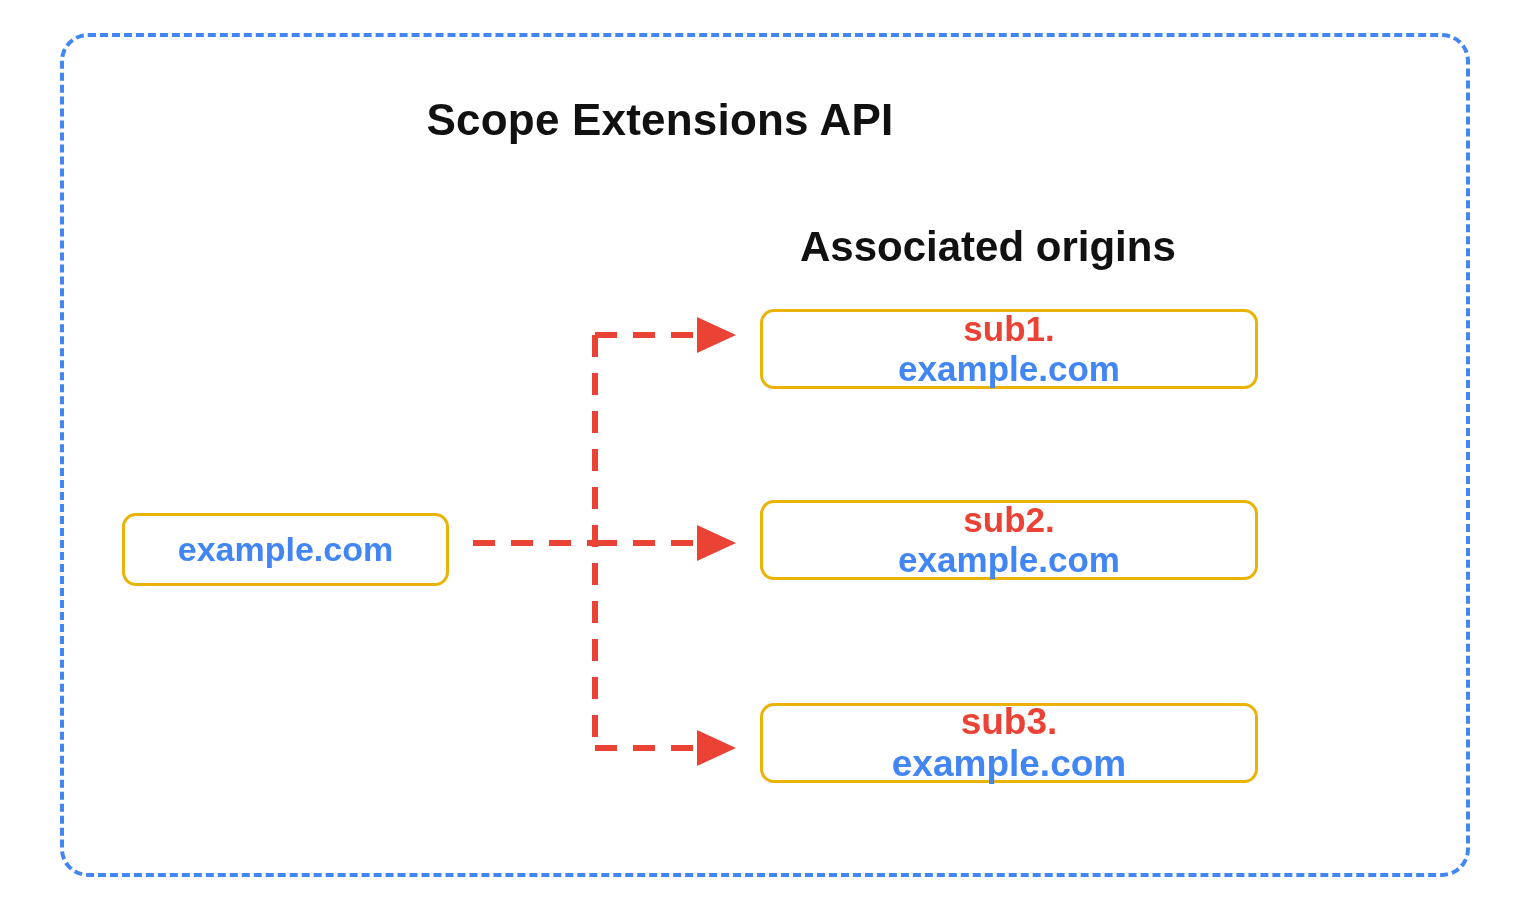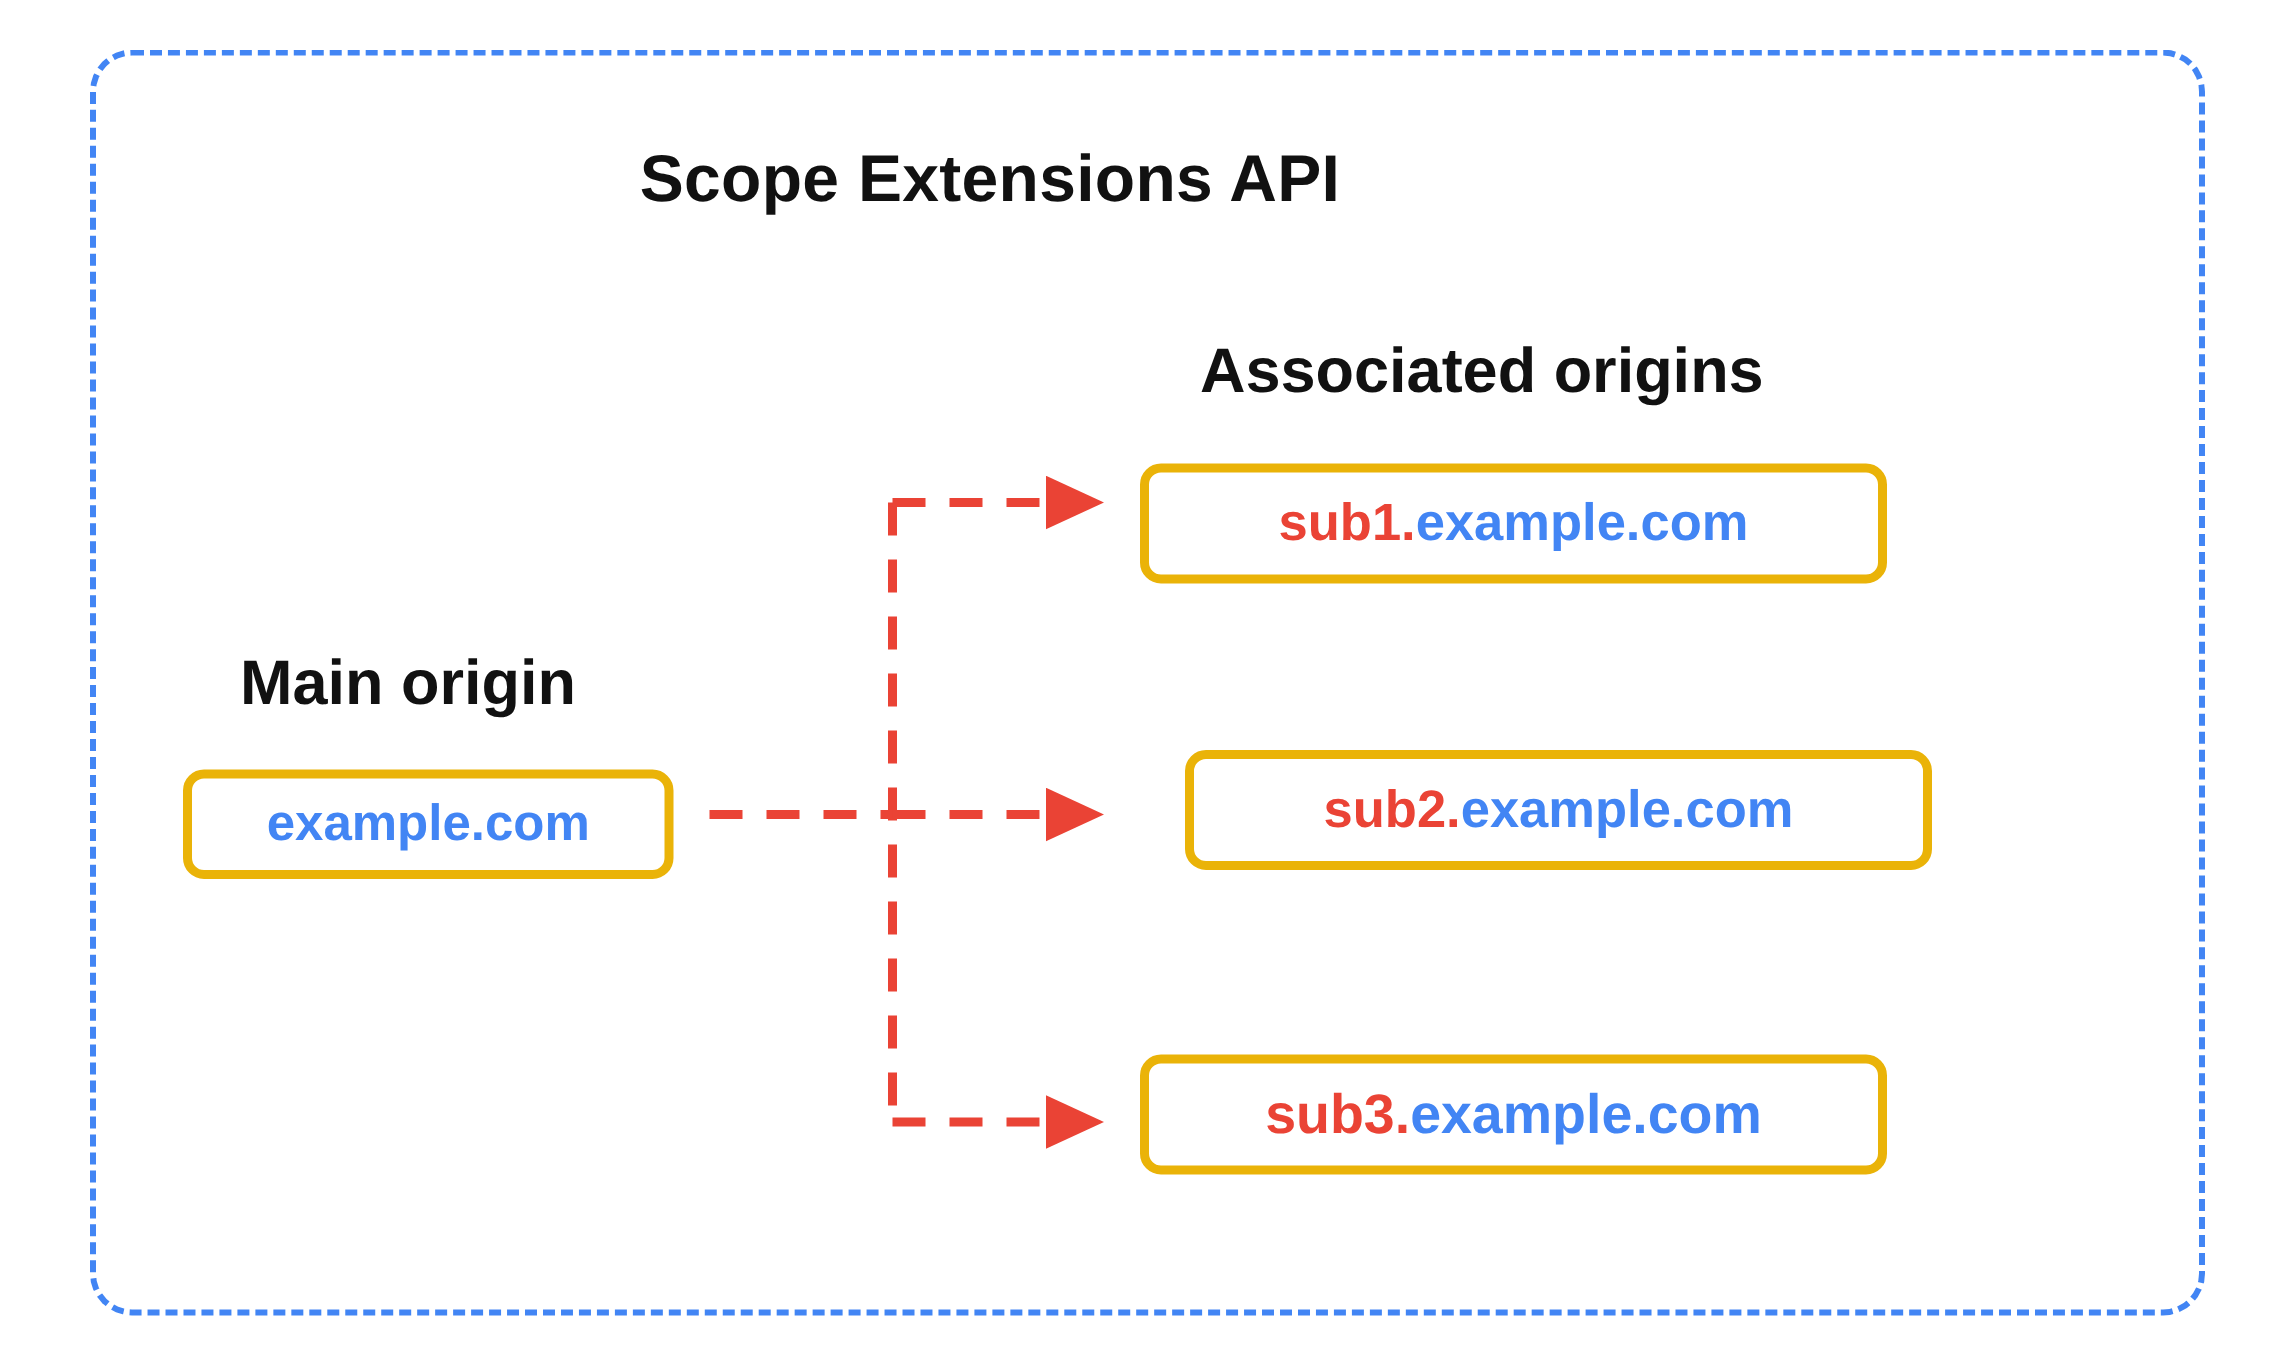--- a/index.html
+++ b/index.html
@@ -65,44 +65,45 @@
   }
   .heading-main {
     left: 160px;
     top: 430px;
   }
 
   
   .origin-box {
     position: absolute;
     box-sizing: border-box;
-    border: 6px solid #eab308;
+    border: 3px solid #eab308;
     border-radius: 14px;
     background: #ffffff;
     display: flex;
     align-items: center;
     justify-content: center;
     font-weight: 700;
     white-space: nowrap;
+    flex-direction: column;
   }
   .main-origin-box {
     left: 122px;
     top: 513px;
     width: 327px;
     height: 73px;
     font-size: 34px;
   }
   .assoc-box {
     left: 760px;
     width: 498px;
     height: 80px;
     font-size: 35px;
   }
   .assoc-box-1 { top: 309px; }
-  .assoc-box-2 { top: 500px; margin-left: 30px; }
+  .assoc-box-2 { top: 500px; }
   .assoc-box-3 { top: 703px; font-size: 37px; }
 
   .txt-red  { color: #EA4335; }
   .txt-blue { color: #4285F4; text-align: right; }
 
   
   .connectors {
     position: absolute;
     left: 0;
     top: 0;
@@ -115,21 +116,20 @@
 <body>
 
 <div id="stage">
 
   <div class="outer-frame"></div>
 
   <div class="diagram-title">Scope Extensions API</div>
 
   <div class="section-heading heading-associated">Associated origins</div>
 
-  <div class="section-heading heading-main">Main origin</div>
 
   <div class="origin-box main-origin-box">
     <span class="txt-blue">example.com</span>
   </div>
 
   <div class="origin-box assoc-box assoc-box-1">
     <span class="txt-red">sub1.</span>
       <span class="txt-blue">example.com</span>
   </div>
 

